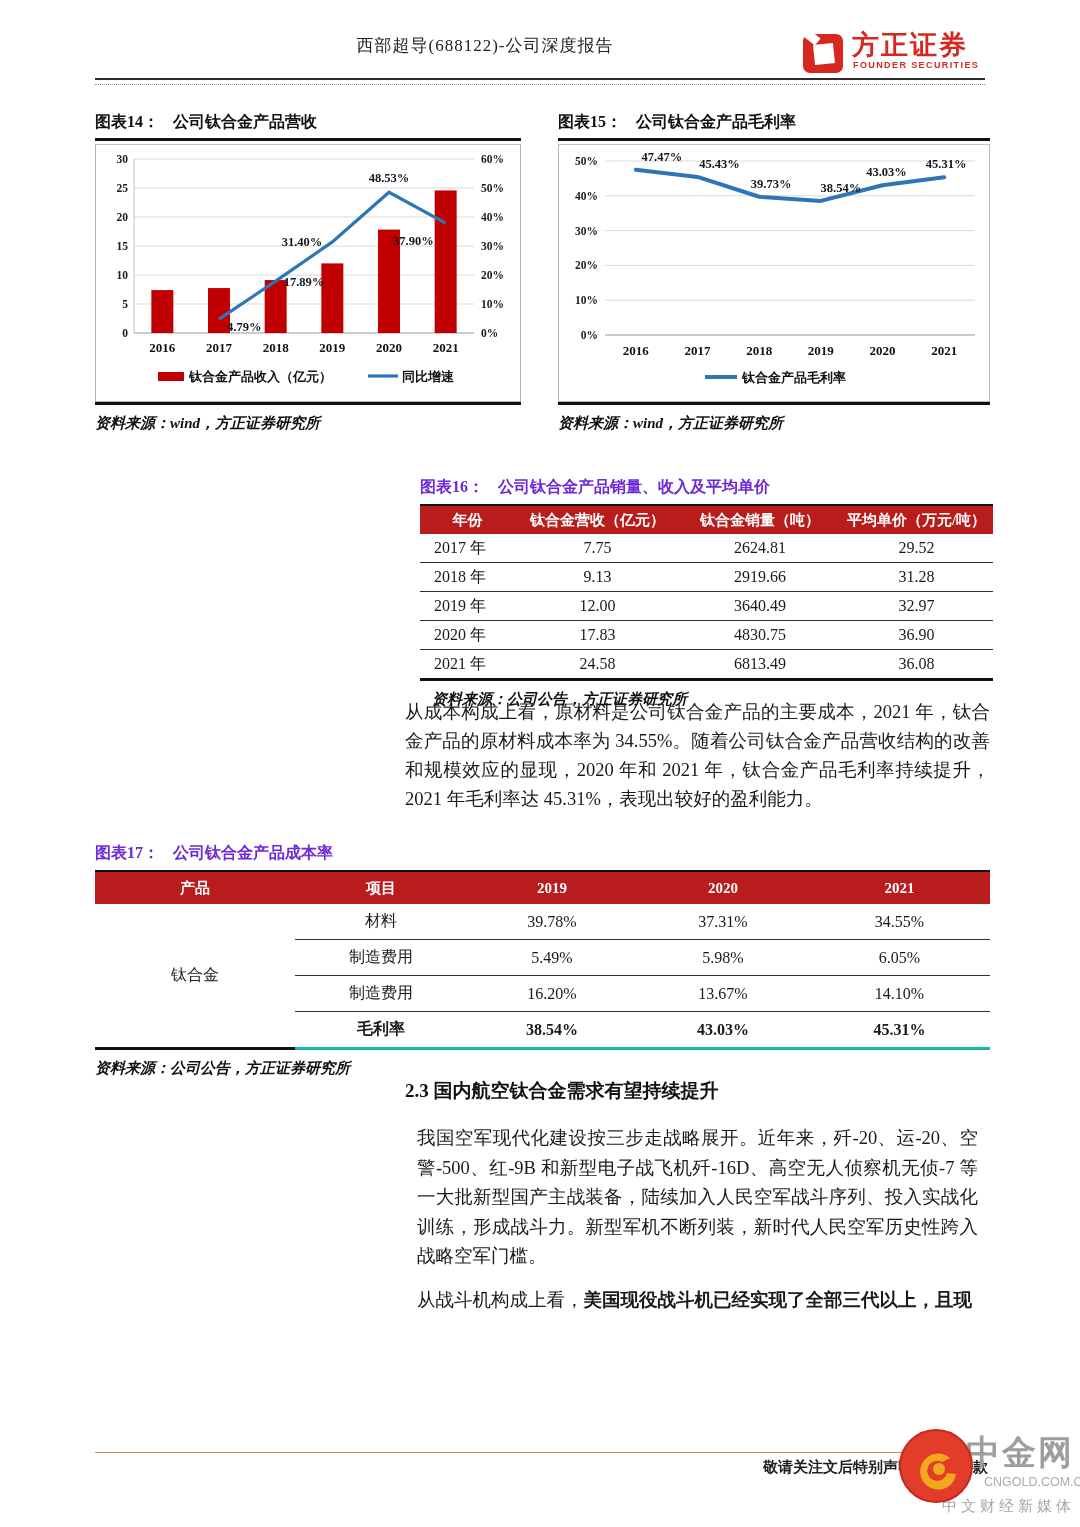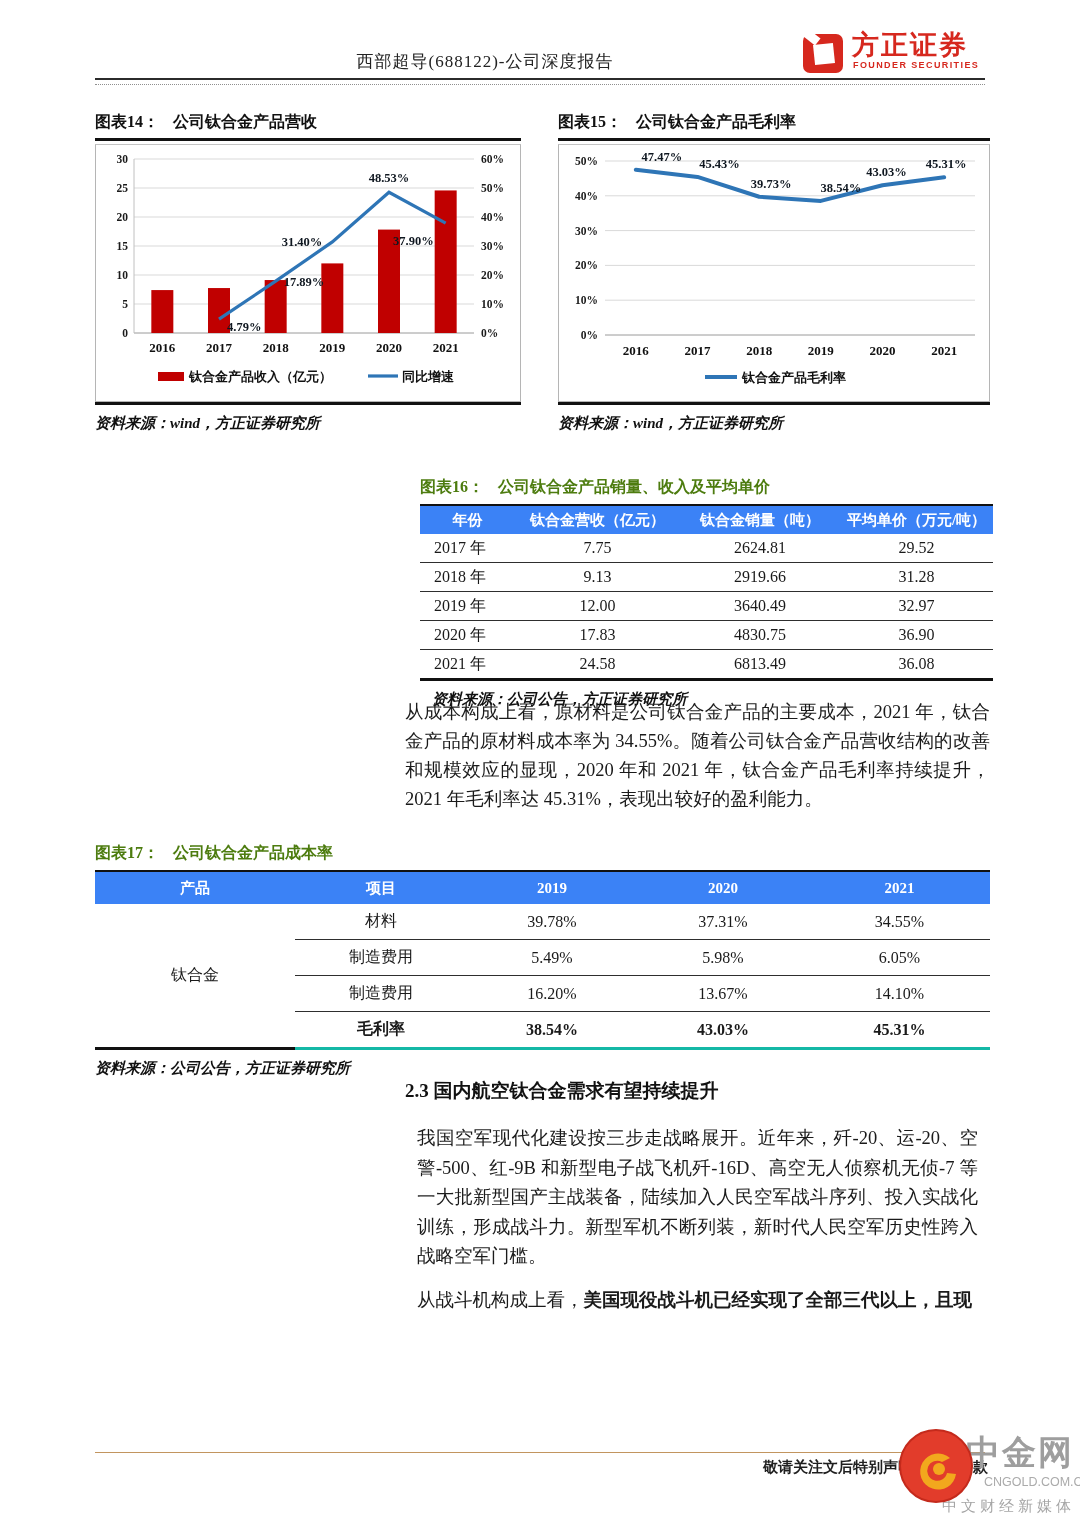--- a/index.html
+++ b/index.html
@@ -1,19 +1,19 @@
 <!DOCTYPE html>
 <html><head>
 <meta charset="utf-8">
 <style>
   html,body{margin:0;padding:0;background:#fff;}
   .page{position:relative;width:1080px;height:1527px;background:#fff;overflow:hidden;
         font-family:"Liberation Serif","DejaVu Serif",serif;color:#1a1a1a;}
   
-  .report-title{position:absolute;top:50px;left:0;right:110px;text-align:center;
+  .report-title{position:absolute;top:34px;left:0;right:110px;text-align:center;
       font-size:17px;letter-spacing:1px;color:#222;}
   .logo{position:absolute;top:27px;right:95px;width:185px;height:50px;}
   .logo-mark{position:absolute;left:0;top:2px;}
   .logo-cn{position:absolute;left:52px;top:0px;font-family:"Liberation Sans","DejaVu Sans",sans-serif;
       font-weight:bold;font-size:27px;color:#d6281e;letter-spacing:2px;white-space:nowrap;}
   .logo-en{position:absolute;left:53px;top:33px;font-family:"Liberation Sans","DejaVu Sans",sans-serif;
       font-weight:bold;font-size:9px;color:#d6281e;letter-spacing:1.4px;white-space:nowrap;}
   .header-rule{position:absolute;top:78px;left:95px;right:95px;border-top:2px solid #2b2b2b;}
   .header-rule2{position:absolute;top:84px;left:95px;right:95px;border-top:1px dotted #8f8f8f;}
   
@@ -27,24 +27,24 @@
   .fig-bottom-rule{border-top:3px solid #111;}
   .src{margin-top:9px;font-style:italic;font-size:15px;color:#111;font-weight:bold;}
   svg text.tick{font:bold 11.5px "Liberation Serif",serif;fill:#1a1a1a;}
   svg text.xtick{font:bold 13px "Liberation Serif",serif;fill:#111;}
   svg text.dlabel{font:bold 12.5px "Liberation Serif",serif;fill:#0f1720;}
   svg text.legend-text{font:bold 13px "Liberation Serif",serif;fill:#111;}
   
   .tablock{position:absolute;}
   .t16wrap{left:420px;top:477px;width:573px;}
   .t17wrap{left:95px;top:843px;width:895px;}
-  .tab-title{font-size:16px;font-weight:bold;color:#4d7c0f;margin-bottom:6px;white-space:nowrap;}
+  .tab-title{font-size:16px;font-weight:bold;color:#6d28d9;margin-bottom:6px;white-space:nowrap;}
   .tab-title .tlabel{margin-right:14px;}
   table{border-collapse:collapse;width:100%;table-layout:fixed;}
-  thead th{background:#3b82f6;color:#fff;font-weight:bold;font-size:15px;text-align:center;
+  thead th{background:#b91c1c;color:#fff;font-weight:bold;font-size:15px;text-align:center;
       border-top:2px solid #111;padding:0;}
   #t16 thead th{height:28px;}
   #t17 thead th{height:32px;}
   #t16 td{height:28px;font-size:16px;text-align:center;border-bottom:1.5px solid #2e2e2e;padding:0;}
   #t16 td.cell-year{text-align:left;padding-left:14px;}
   #t16 tr.last td{border-bottom:3px solid #111;}
   #t17 td{height:35px;font-size:16px;text-align:center;border-bottom:1.5px solid #2e2e2e;padding:0;}
   #t17 td.prod{border-bottom:3px solid #111;}
   #t17 tr.last td{border-bottom:3px solid #14b8a6;font-weight:bold;}
   .t16src{padding-left:12px;}

